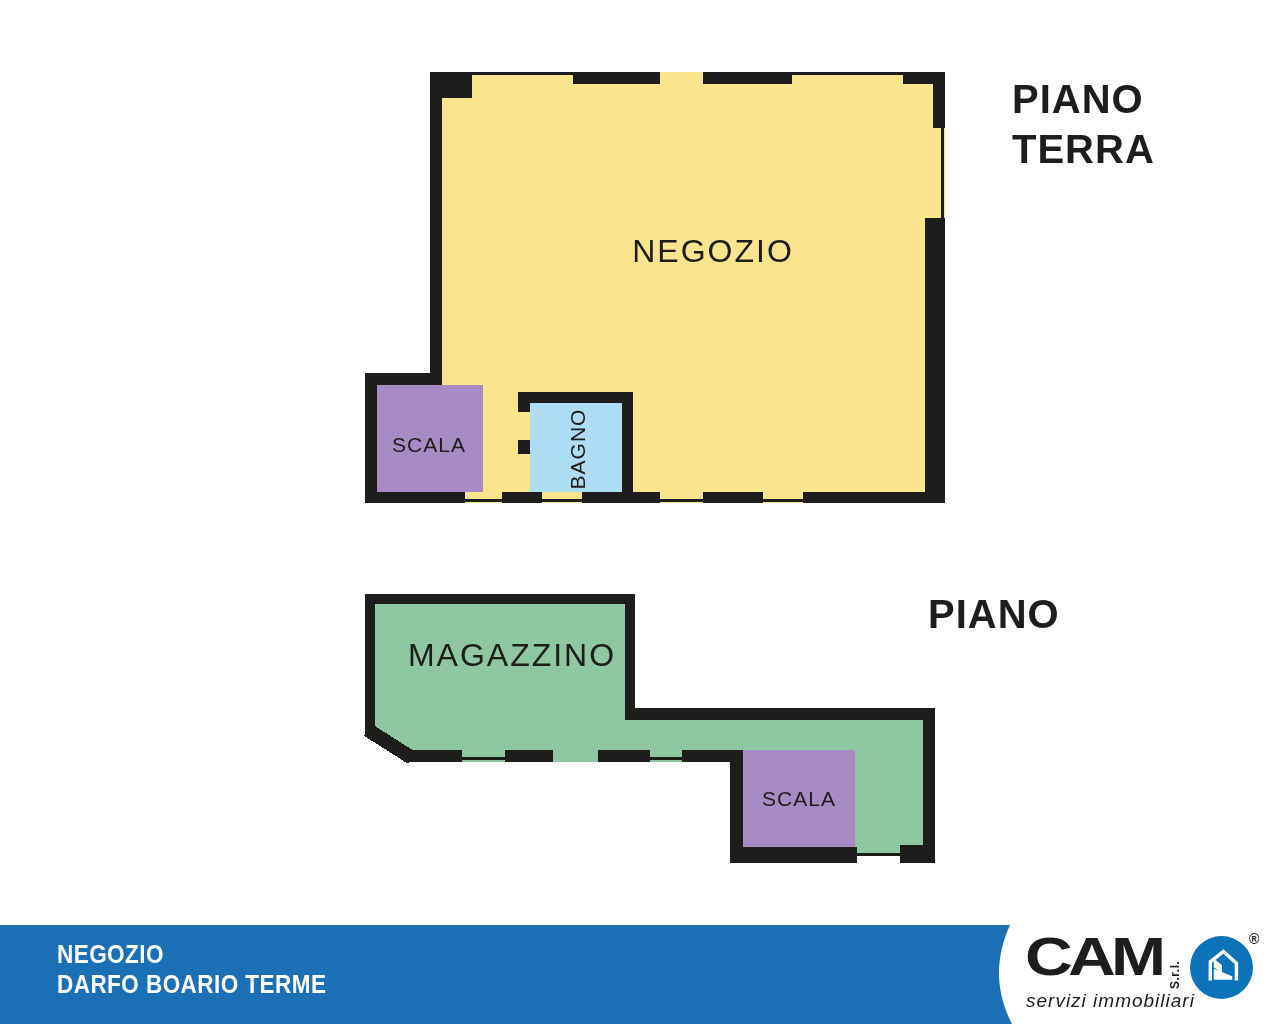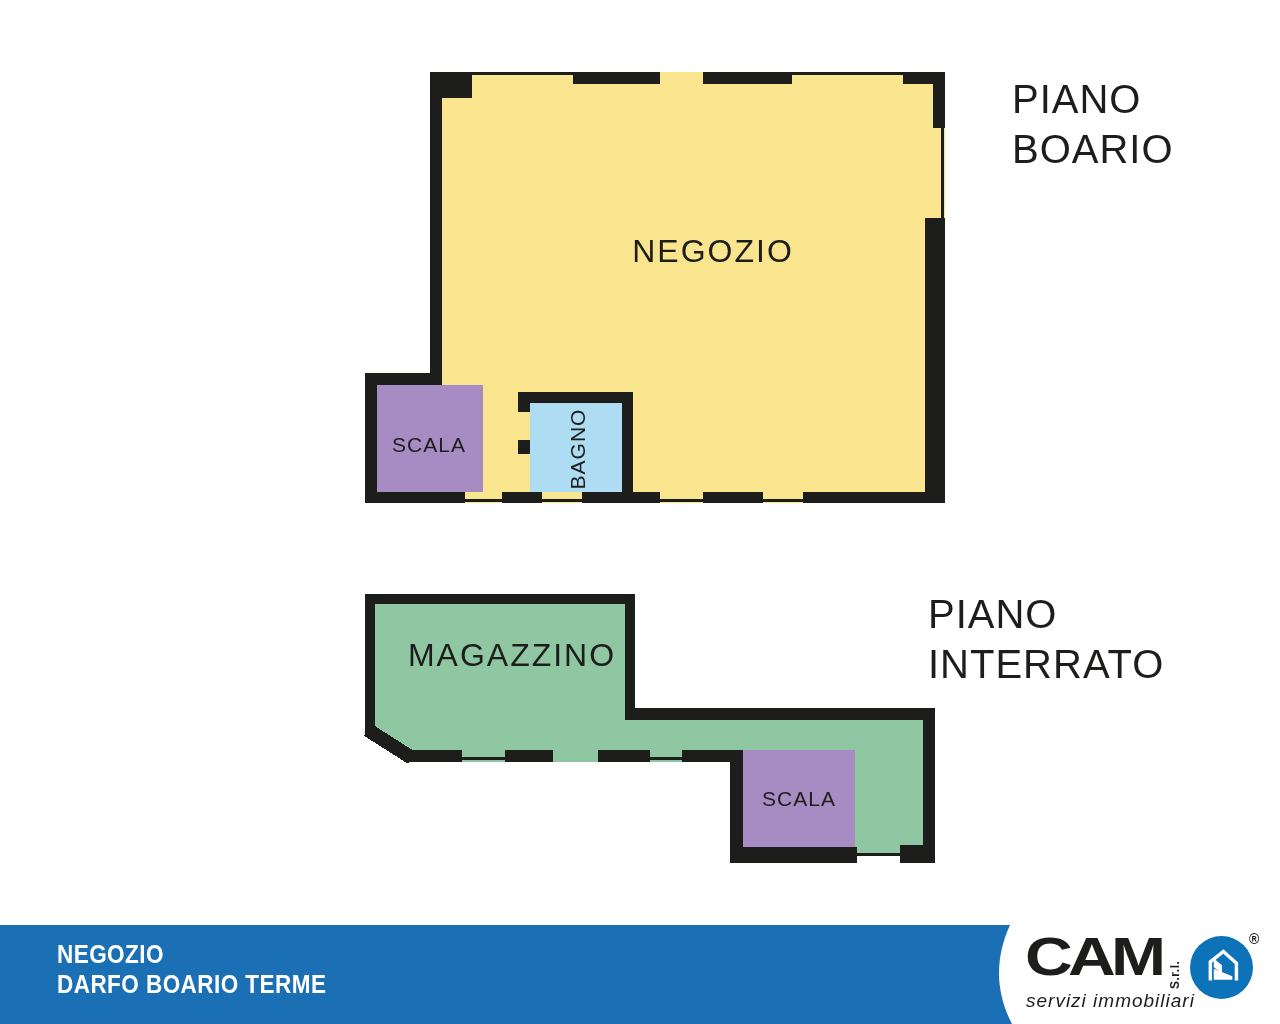--- a/index.html
+++ b/index.html
@@ -9,21 +9,21 @@
   
   .plan{position:absolute;}
   #plan-terra{left:360px;top:60px;width:600px;height:450px;}
   #plan-interrato{left:360px;top:585px;width:590px;height:290px;}
   .room-label{font-family:"Liberation Sans",sans-serif;font-weight:500;fill:#1d1d1b;letter-spacing:1.5px;}
   .room-label.big{font-size:32px;letter-spacing:2px;}
   .room-label.small{font-size:21px;letter-spacing:1px;}
 
   
   .floor-title{position:absolute;color:#1d1d1b;font-size:40px;line-height:50px;
-               font-weight:400;letter-spacing:1px;white-space:nowrap;}
+               font-weight:700;letter-spacing:1px;white-space:nowrap;}
   #title-terra{left:1012px;top:74px;}
   #title-interrato{left:928px;top:589px;}
 
   
   .footer{position:absolute;left:0;top:925px;width:1280px;height:99px;background:#1B6FB5;}
   .footer-swoosh{position:absolute;left:980px;top:0;width:300px;height:99px;}
   .footer-text{position:absolute;left:57px;top:14px;color:#ffffff;font-weight:bold;
                font-size:25px;line-height:30px;letter-spacing:.5px;
                transform:scaleX(.9);transform-origin:left top;white-space:nowrap;}
   .cam-wordmark{position:absolute;left:1025px;top:3px;color:#1d1d1b;font-weight:bold;
@@ -114,25 +114,24 @@
       <rect x="857" y="853" width="43" height="3"></rect>
       <rect x="900" y="845" width="35" height="18"></rect>
     </g>
 
     <text class="room-label big" x="512" y="666" text-anchor="middle">MAGAZZINO</text>
     <text class="room-label small" x="799" y="806" text-anchor="middle">SCALA</text>
   </svg>
 
   <div id="title-terra" class="floor-title">
     <div>PIANO</div>
-    <div>BOARIO</div>
+    <div>TERRA</div>
   </div>
   <div id="title-interrato" class="floor-title">
     <div>PIANO</div>
-    <div>INTERRATO</div>
   </div>
 
   <div class="footer">
     <svg class="footer-swoosh" viewBox="0 0 300 99" preserveAspectRatio="none">
       <path d="M30,0 C15,33 15,66 32,99 L300,99 L300,0 Z" fill="#ffffff"></path>
     </svg>
 
     <div class="footer-text">
       <div>NEGOZIO</div>
       <div>DARFO BOARIO TERME</div>

